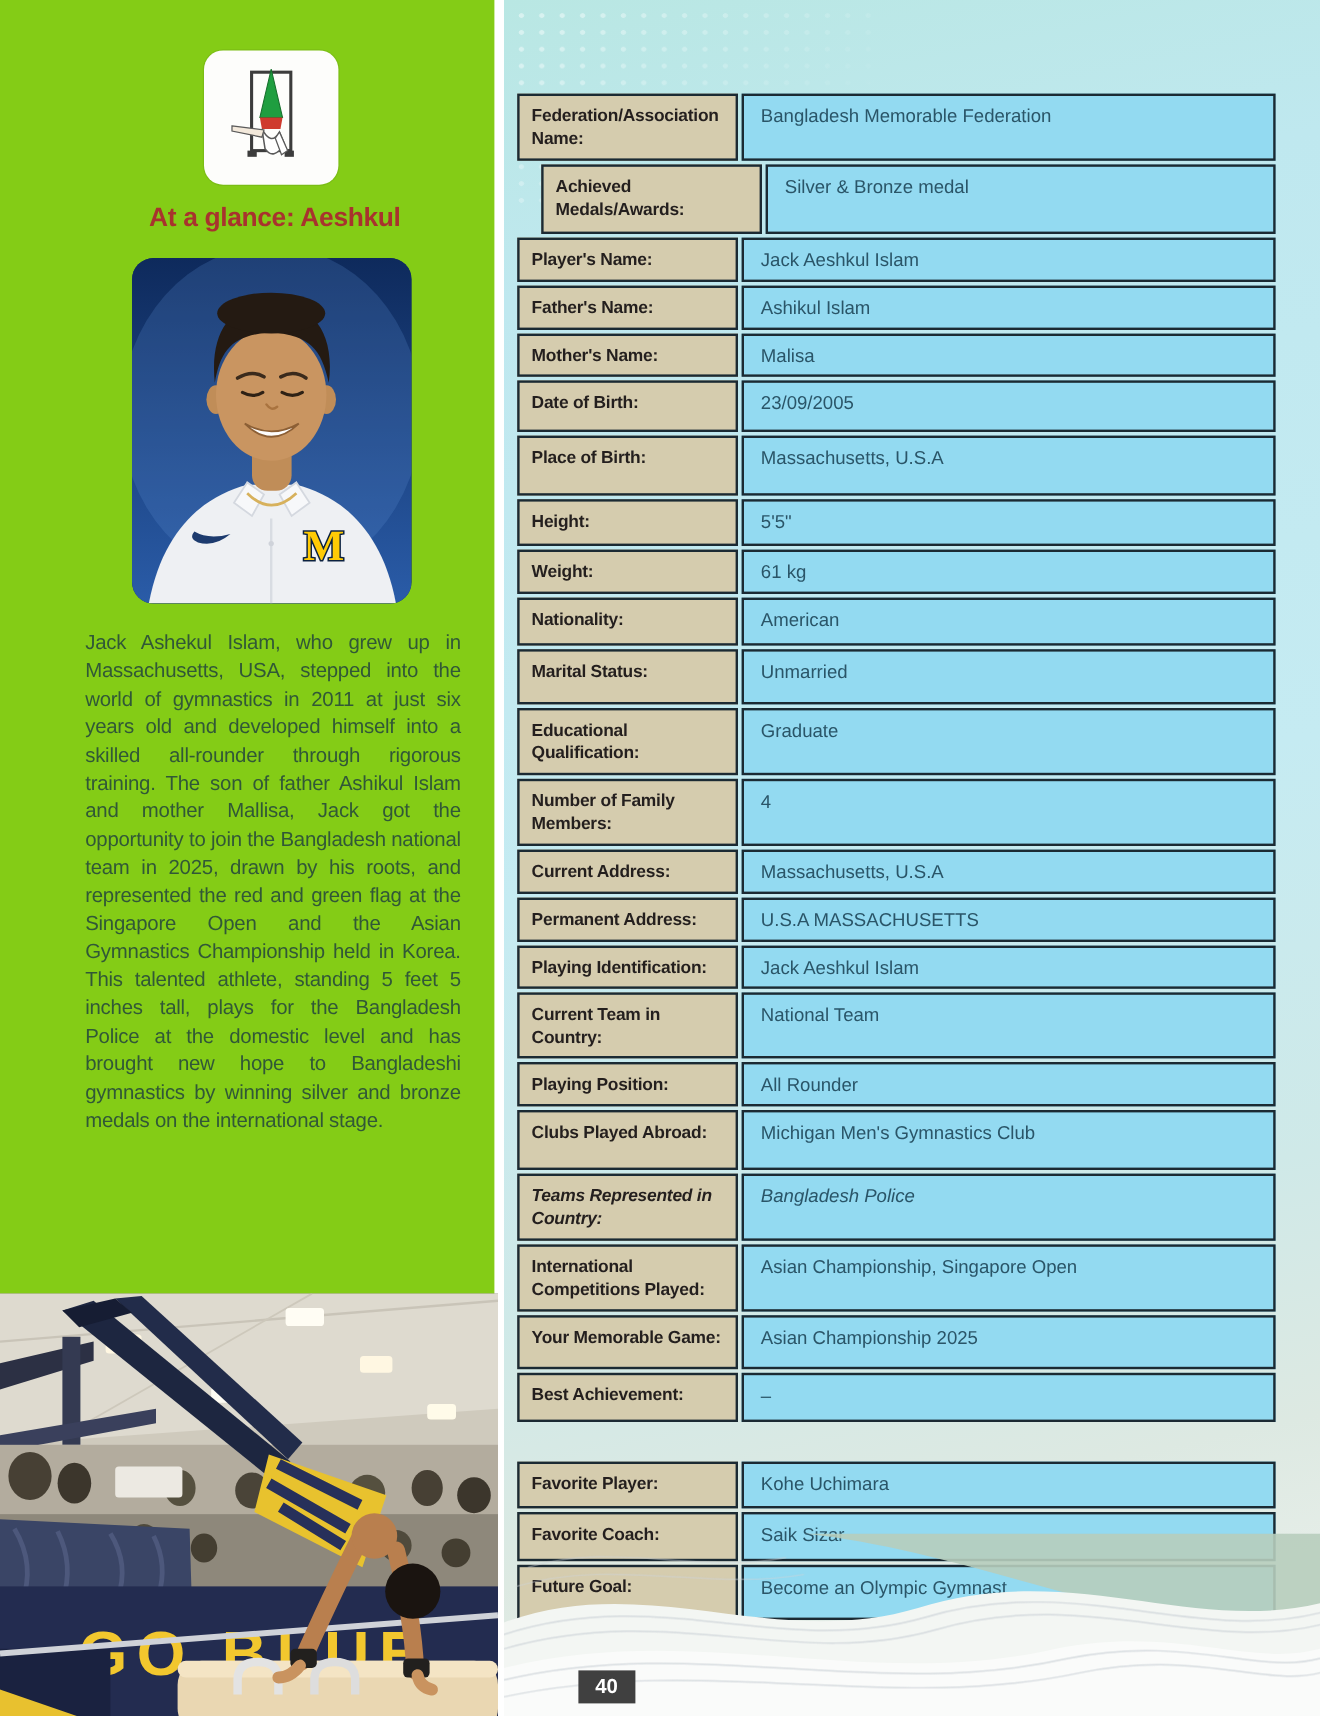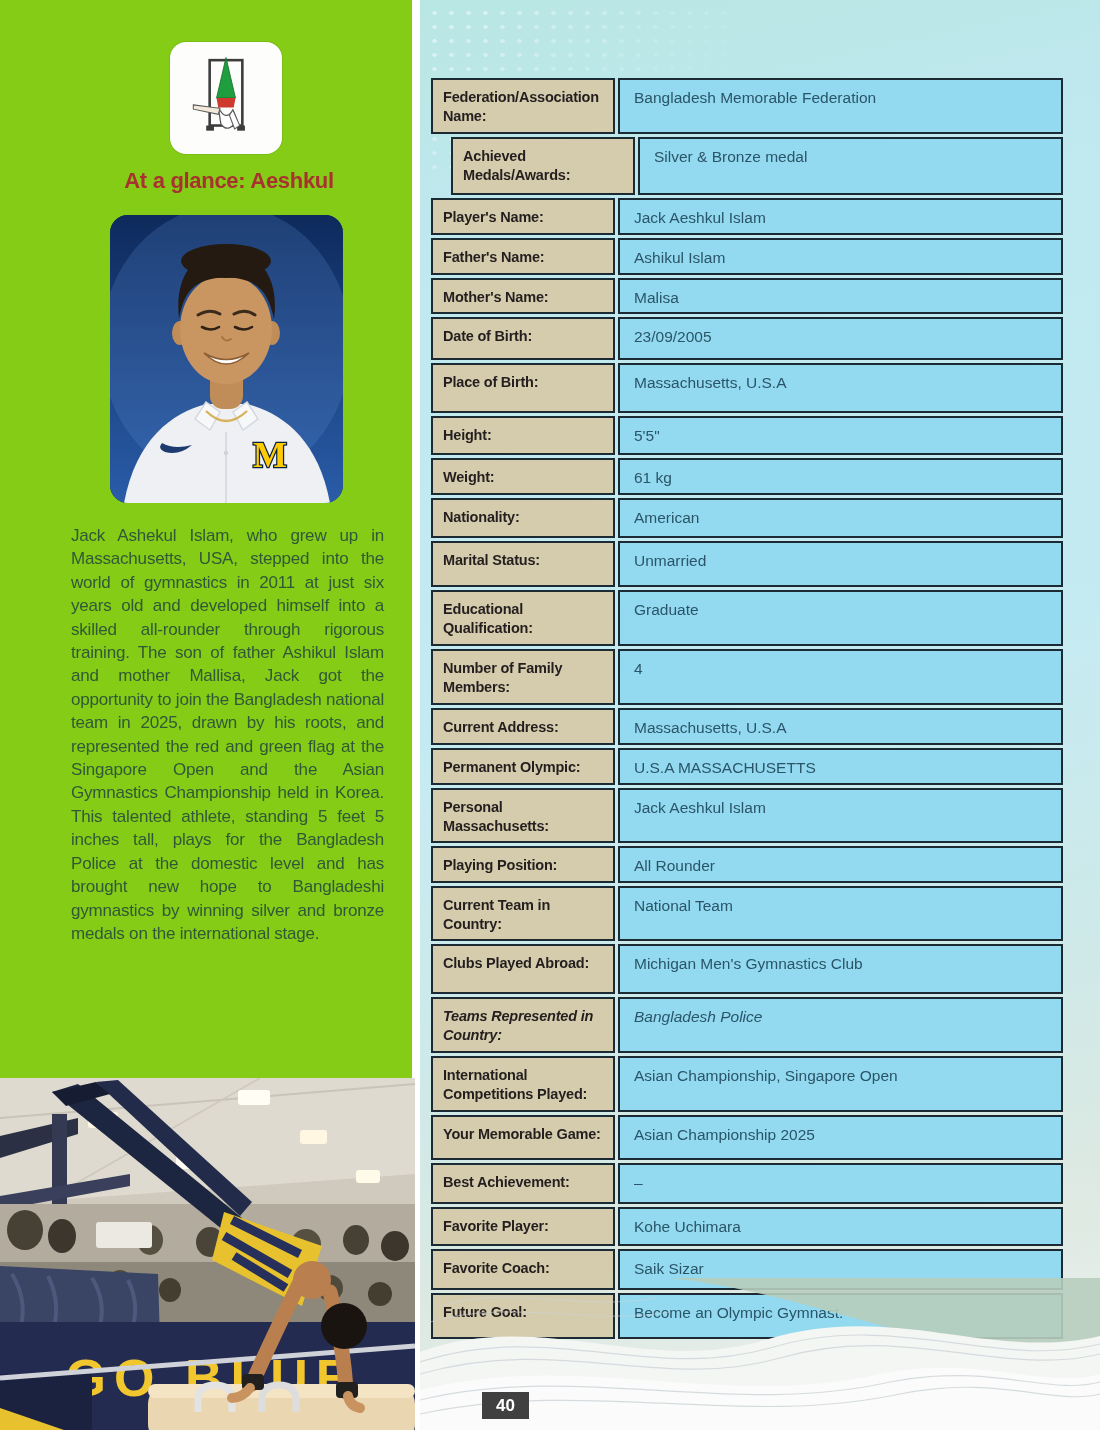--- a/index.html
+++ b/index.html
@@ -233,56 +233,56 @@
       </div>
       <div class="trow" style="min-height: 56px;">
         <div class="tcell tlabel">Number of Family Members:</div>
         <div class="tcell tvalue">4</div>
       </div>
       <div class="trow" style="min-height: 37px;">
         <div class="tcell tlabel">Current Address:</div>
         <div class="tcell tvalue">Massachusetts, U.S.A</div>
       </div>
       <div class="trow" style="min-height: 37px;">
-        <div class="tcell tlabel">Permanent Olympic:</div>
+        <div class="tcell tlabel">Permanent Address:</div>
         <div class="tcell tvalue">U.S.A MASSACHUSETTS</div>
       </div>
       <div class="trow" style="min-height: 36px;">
-        <div class="tcell tlabel">Personal Massachusetts:</div>
+        <div class="tcell tlabel">Playing Identification:</div>
         <div class="tcell tvalue">Jack Aeshkul Islam</div>
-      </div>
-      <div class="trow" style="min-height: 37px;">
-        <div class="tcell tlabel">Playing Position:</div>
-        <div class="tcell tvalue">All Rounder</div>
       </div>
       <div class="trow" style="min-height: 44px;">
         <div class="tcell tlabel">Current Team in Country:</div>
         <div class="tcell tvalue">National Team</div>
       </div>
+      <div class="trow" style="min-height: 37px;">
+        <div class="tcell tlabel">Playing Position:</div>
+        <div class="tcell tvalue">All Rounder</div>
+      </div>
       <div class="trow" style="min-height: 50px;">
         <div class="tcell tlabel">Clubs Played Abroad:</div>
         <div class="tcell tvalue">Michigan Men's Gymnastics Club</div>
       </div>
       <div class="trow" style="min-height: 56px; font-style: italic;">
         <div class="tcell tlabel">Teams Represented in Country:</div>
         <div class="tcell tvalue">Bangladesh Police</div>
       </div>
       <div class="trow" style="min-height: 56px;">
         <div class="tcell tlabel">International Competitions Played:</div>
         <div class="tcell tvalue">Asian Championship, Singapore Open</div>
       </div>
       <div class="trow" style="min-height: 45px;">
         <div class="tcell tlabel">Your Memorable Game:</div>
         <div class="tcell tvalue">Asian Championship 2025</div>
       </div>
       <div class="trow" style="min-height: 41px;">
         <div class="tcell tlabel">Best Achievement:</div>
         <div class="tcell tvalue">–</div>
       </div>
-      <div class="trow" style="min-height: 39px;">
+      <div class="trow" style="min-height: 39px; margin-top: 30px;">
         <div class="tcell tlabel">Favorite Player:</div>
         <div class="tcell tvalue">Kohe Uchimara</div>
       </div>
       <div class="trow" style="min-height: 41px;">
         <div class="tcell tlabel">Favorite Coach:</div>
         <div class="tcell tvalue">Saik Sizar</div>
       </div>
       <div class="trow" style="min-height: 46px;">
         <div class="tcell tlabel">Future Goal:</div>
         <div class="tcell tvalue">Become an Olympic Gymnast.</div>

